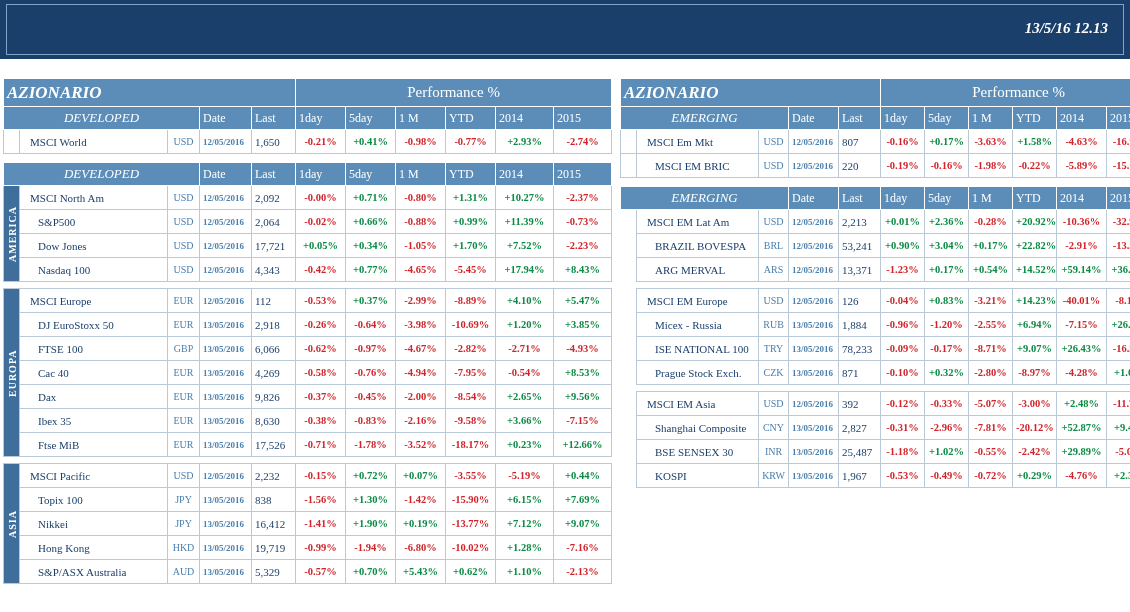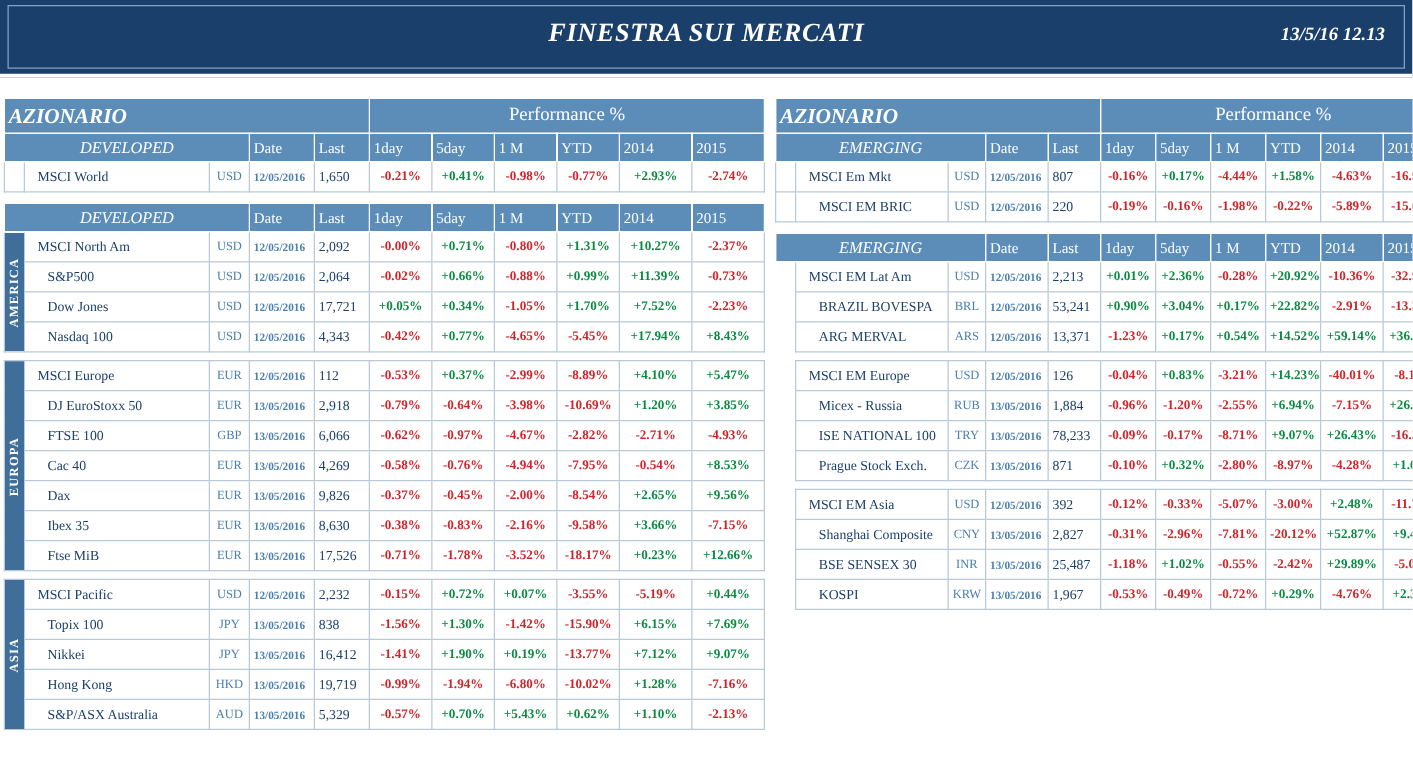--- a/index.html
+++ b/index.html
@@ -78,21 +78,20 @@
   }
   .noregion{border:none;background:#ffffff;width:16px;padding:0;}
 </style>
 </head>
 <body>
 
 <div id="wrap">
 
   <div class="banner">
     <div class="inner"></div>
-    <div class="banner-title">FINESTRA SUI MERCATI</div>
     <div class="banner-date">13/5/16 12.13</div>
   </div>
 
   <div class="panel" id="panel-left">
 
     <table>
       <colgroup>
         <col style="width:16px">
           <col style="width:148px">
           <col style="width:32px">
@@ -230,21 +229,21 @@
             <td class="val neg">-2.99%</td>
             <td class="val neg">-8.89%</td>
             <td class="val pos">+4.10%</td>
             <td class="val pos">+5.47%</td>
           </tr>
           <tr>
             <td class="name">DJ EuroStoxx 50</td>
             <td class="cur">EUR</td>
             <td class="date">13/05/2016</td>
             <td class="last">2,918</td>
-            <td class="val neg">-0.79%</td>
+            <td class="val neg">-0.26%</td>
             <td class="val neg">-0.64%</td>
             <td class="val neg">-3.98%</td>
             <td class="val neg">-10.69%</td>
             <td class="val pos">+1.20%</td>
             <td class="val pos">+3.85%</td>
           </tr>
           <tr>
             <td class="name">FTSE 100</td>
             <td class="cur">GBP</td>
             <td class="date">13/05/2016</td>
@@ -407,21 +406,21 @@
       </tbody>
         <tbody id="right-top-body">
           <tr>
             <td class="blank"></td>
             <td class="name bold">MSCI Em Mkt</td>
             <td class="cur">USD</td>
             <td class="date">12/05/2016</td>
             <td class="last">807</td>
             <td class="val neg">-0.16%</td>
             <td class="val pos">+0.17%</td>
-            <td class="val neg">-4.44%</td>
+            <td class="val neg">-3.63%</td>
             <td class="val pos">+1.58%</td>
             <td class="val neg">-4.63%</td>
             <td class="val neg">-16.96%</td>
           </tr>
           <tr>
             <td class="blank"></td>
             <td class="name">MSCI EM BRIC</td>
             <td class="cur">USD</td>
             <td class="date">12/05/2016</td>
             <td class="last">220</td>

